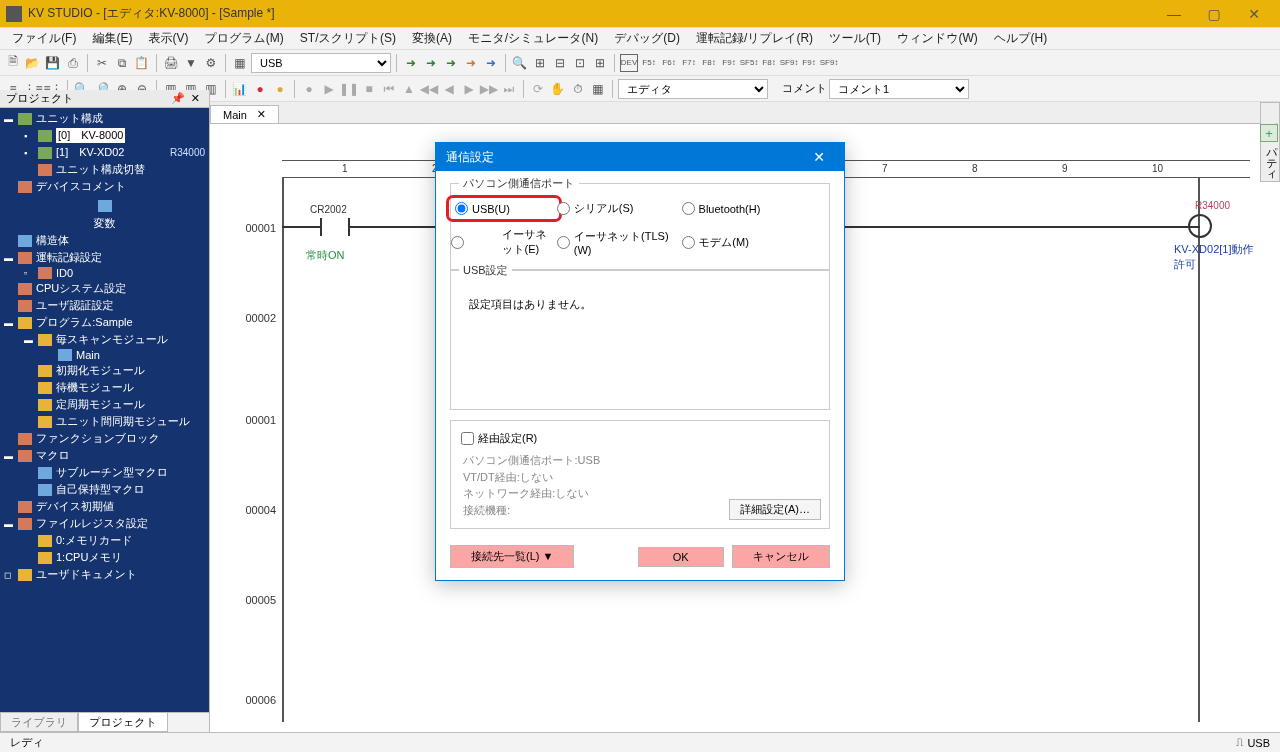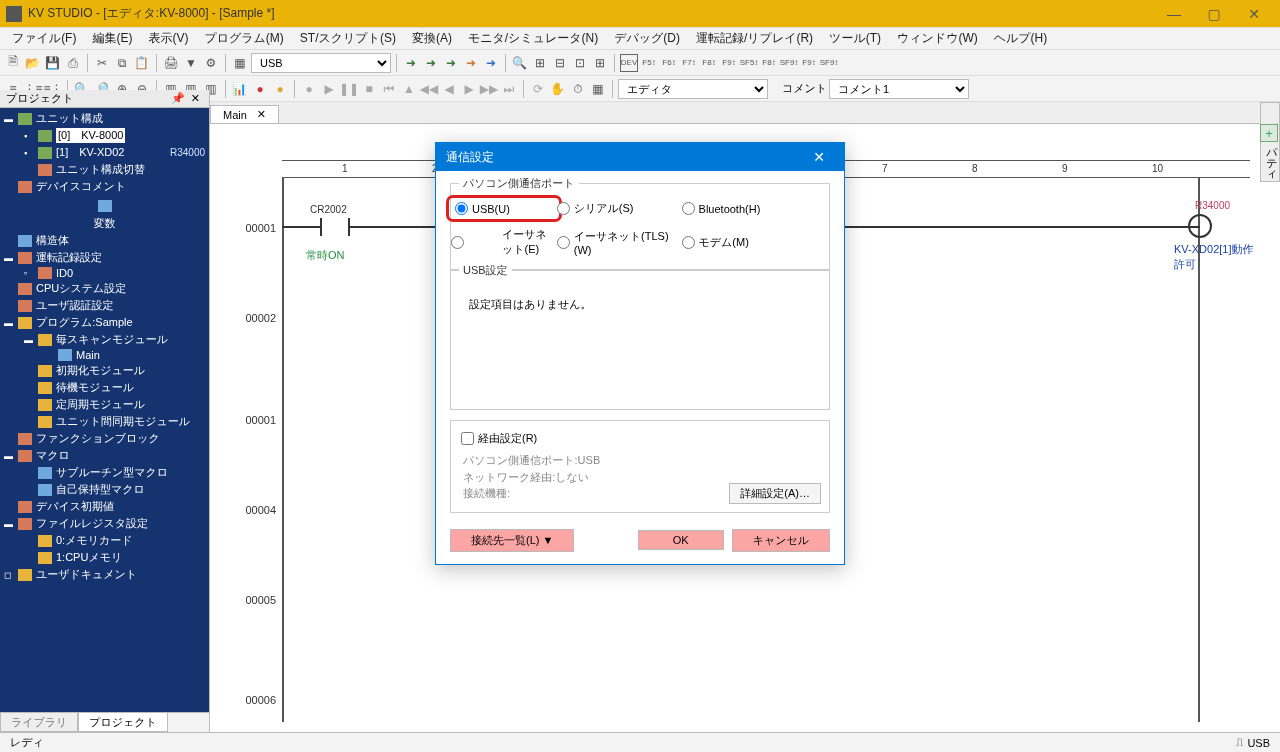--- a/index.html
+++ b/index.html
@@ -424,20 +424,21 @@
     <div class="usb-settings">
       <div class="group-title">USB設定</div>
       <div style="font-size:11px;padding:14px 6px;">設定項目はありません。</div>
     </div>
     <div class="group2">
       <div class="chk-row">
         <input type="checkbox" style="">
         <span>経由設定(R)</span>
       </div>
       <div class="greytxt">パソコン側通信ポート:USB</div>
+      <div class="greytxt">VT/DT経由:しない</div>
       <div class="greytxt">ネットワーク経由:しない</div>
       <div class="greytxt">接続機種:</div>
       <button class="detailbtn">詳細設定(A)…</button>
     </div>
     <div class="dlg-btns">
       <button class="dbtn left">接続先一覧(L) ▼</button>
       <button class="dbtn">OK</button>
       <button class="dbtn">キャンセル</button>
     </div>
   </div>

